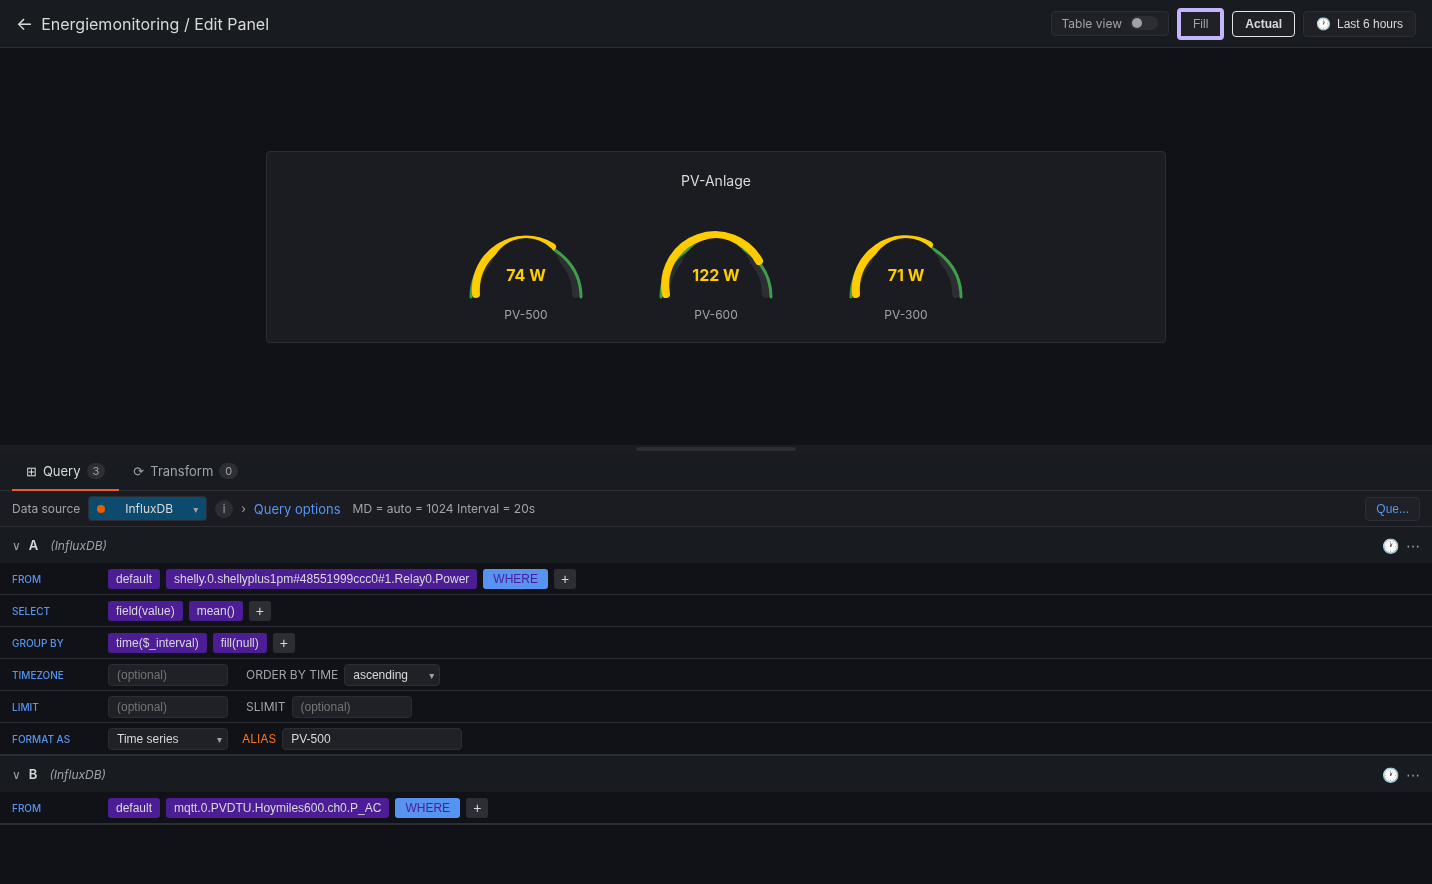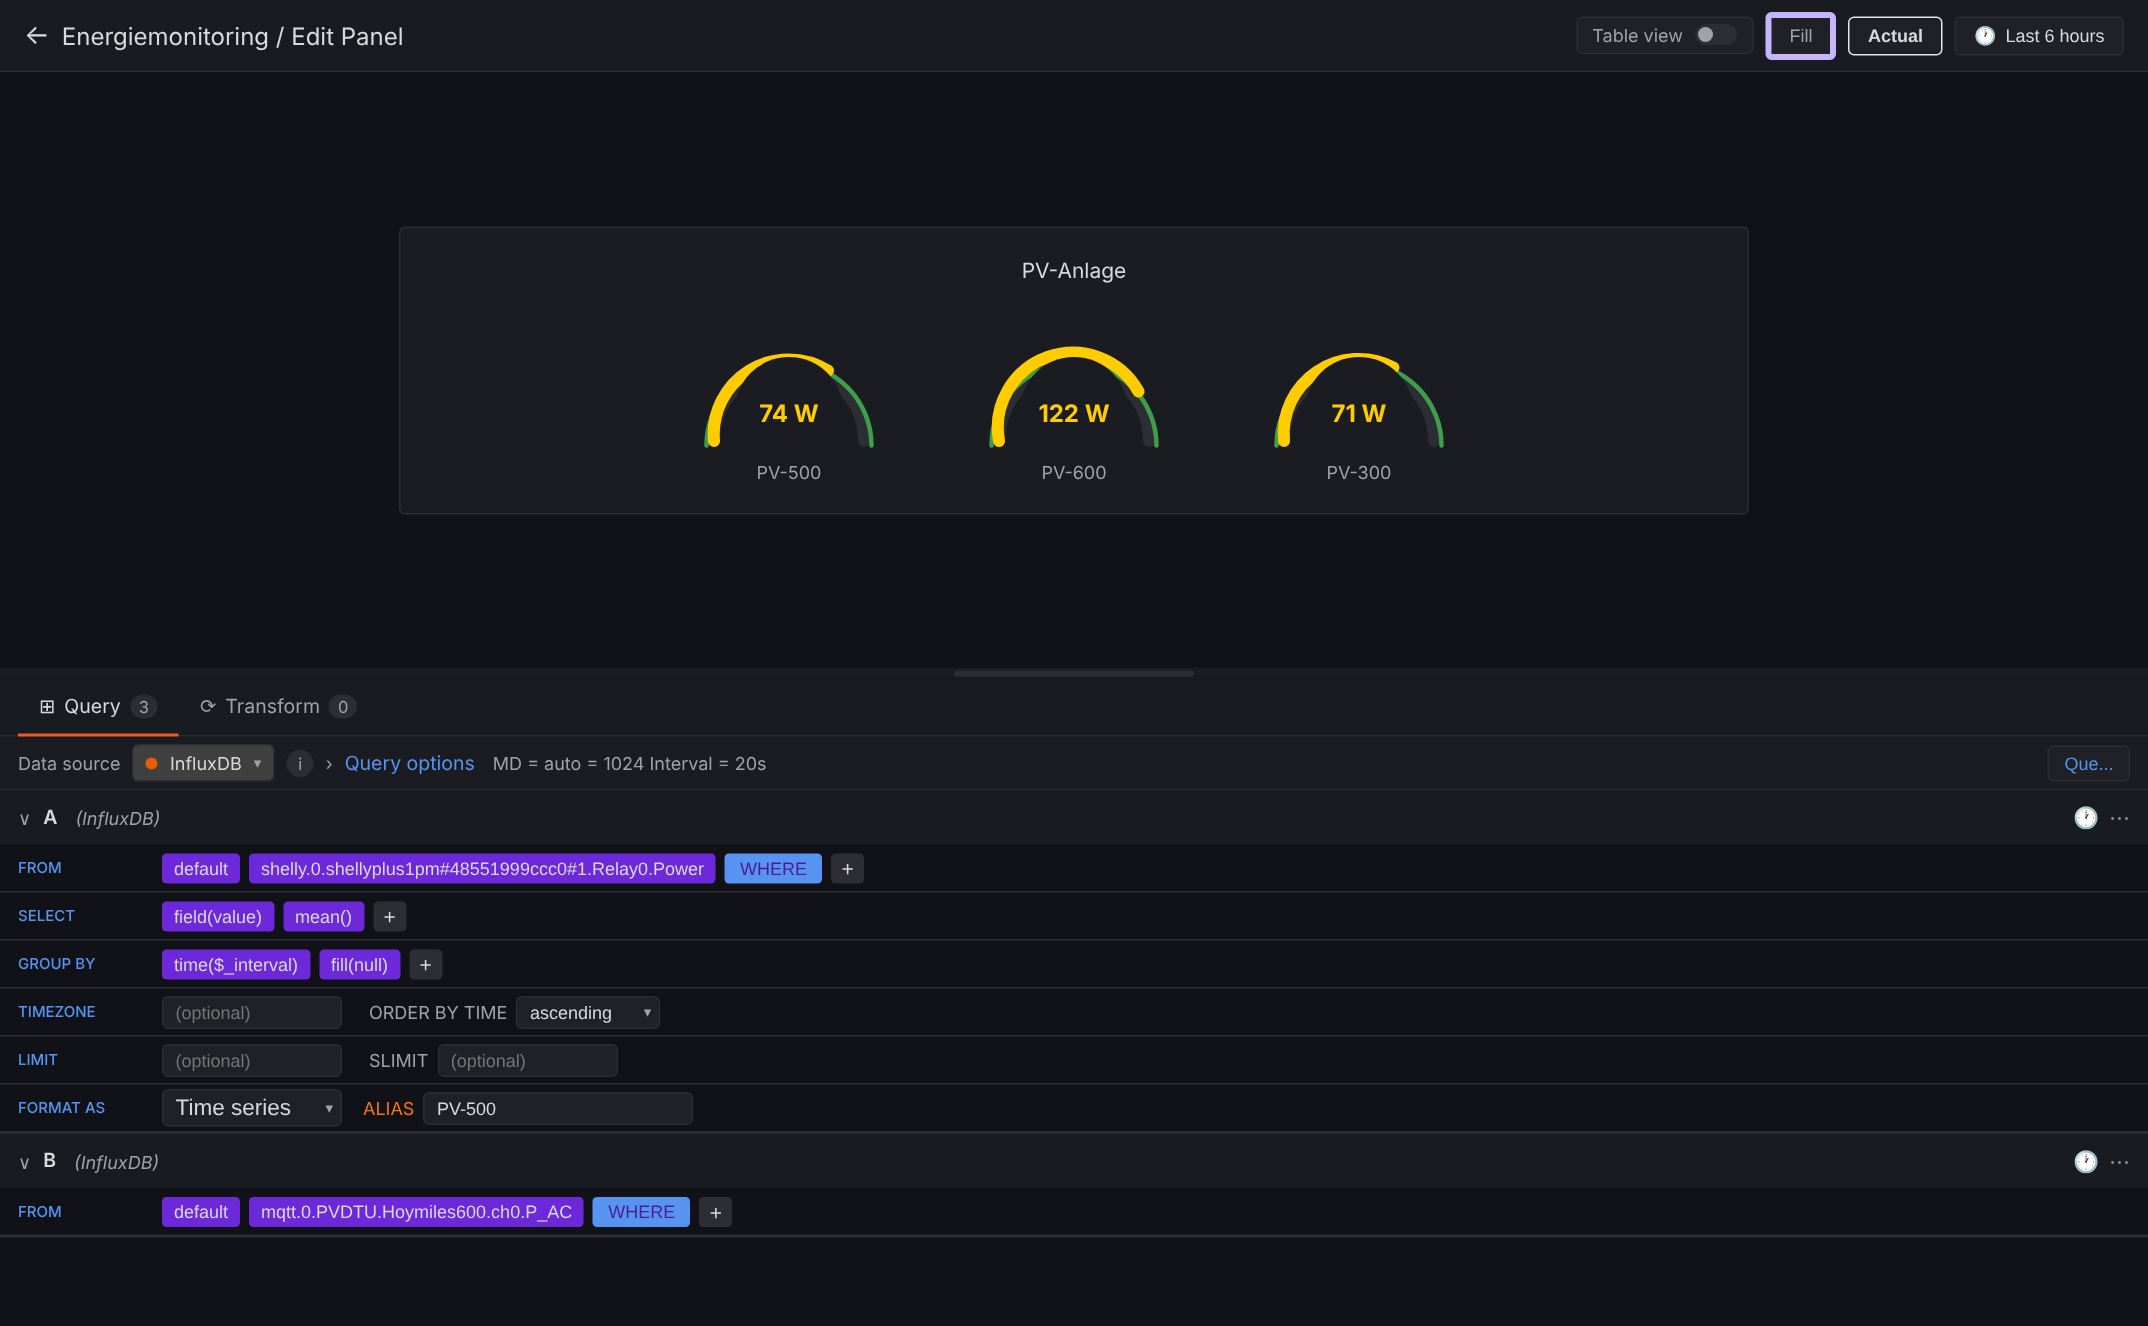--- a/index.html
+++ b/index.html
@@ -205,22 +205,22 @@
       height: 36px;
       background: #1a1c21;
       border-bottom: 1px solid #2c2e33;
       padding: 0 12px;
       gap: 8px;
     }
     .ds-label { color: #9fa3a8; font-size: 12px; }
     .ds-select {
       display: flex;
       align-items: center;
-      gap: 8px;
-      background: #404040;
+      gap: 20px;
+      background: #0c4a6e;
       border: 1px solid #2c2e33;
       border-radius: 4px;
       padding: 4px 8px;
       cursor: pointer;
       color: #d8d9da;
       font-size: 12px;
     }
     .ds-dot {
       width: 8px;
       height: 8px;
@@ -294,21 +294,21 @@
       border-bottom: 1px solid #2c2e33;
     }
     .row-label {
       width: 90px;
       color: #5794f2;
       font-size: 10px;
       font-weight: 500;
       flex-shrink: 0;
     }
     .tag-btn {
-      background: #6d28d9;
+      background: #4c1d95;
       border: none;
       border-radius: 3px;
       color: #d8d9da;
       padding: 3px 8px;
       font-size: 12px;
       cursor: pointer;
       text-align: right;
     }
     .plus-btn {
       background: #2c2e33;
@@ -362,21 +362,21 @@
       padding: 3px 8px;
       font-size: 12px;
       width: 120px;
     }
     .format-select {
       background: #1f2126;
       border: 1px solid #2c2e33;
       border-radius: 4px;
       color: #d8d9da;
       padding: 3px 24px 3px 8px;
-      font-size: 15px;
+      font-size: 12px;
       cursor: pointer;
       appearance: none;
       -webkit-appearance: none;
       width: 120px;
     }
     .alias-label {
       color: #f97316;
       font-size: 12px;
       margin-left: 8px;
     }

